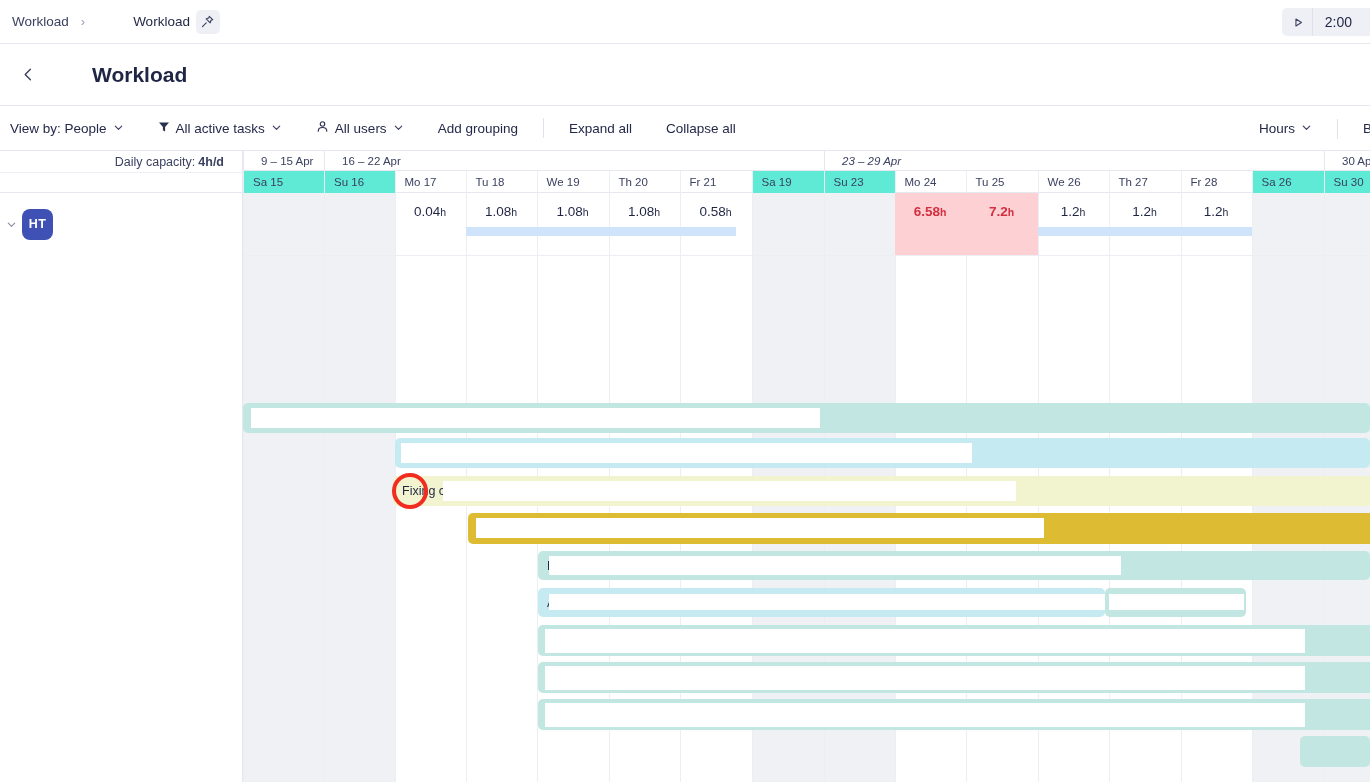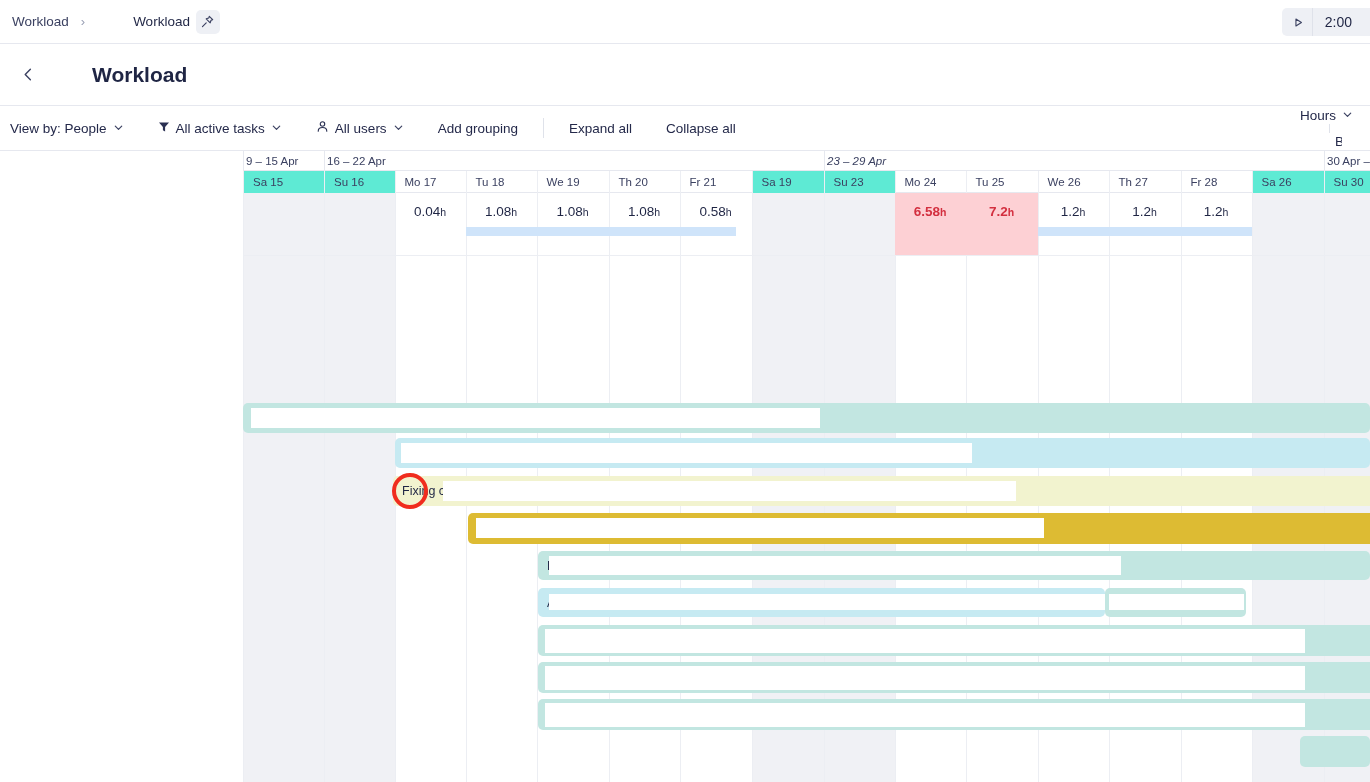--- a/index.html
+++ b/index.html
@@ -65,21 +65,21 @@
   }
   .tb-item {
     display: flex; align-items: center; gap: 6px;
     padding: 0 17px; height: 45px; white-space: nowrap;
   }
   .tb-item:first-child { padding-left: 10px; }
   .tb-divider { width: 1px; height: 20px; background: #dfe2ea; margin: 0 8px; }
   .chev { display: inline-block; }
   .toolbar-right {
     position: absolute; right: 0; top: 0; height: 45px;
-    display: flex; align-items: center; font-size: 13.5px; flex-direction: column;
+    display: flex; align-items: center; font-size: 13.5px;
   }
   .tb-right-cut { padding-right: 0; overflow: hidden; width: 24px; }
 
   
   .gridwrap {
     position: relative; width: 1370px; height: 631px; overflow: hidden;
     background: #fff;
   }
   .leftpane {
     position: absolute; left: 0; top: 0; width: 243px; height: 631px;
@@ -101,21 +101,21 @@
     color: #fff; font-size: 12.5px; font-weight: bold;
     display: flex; align-items: center; justify-content: center;
     letter-spacing: .3px;
   }
 
   
   .tl { position: absolute; left: 243px; top: 0; width: 1127px; height: 631px; }
   .wk-row { height: 20px; position: relative; border-bottom: 1px solid #e6e8ef; }
   .wk {
     position: absolute; top: 0; height: 20px; font-size: 11.5px; color: #3b4161;
-    padding-left: 2px; line-height: 20px; border-left: 1px solid #e6e8ef;
+    padding-left: 17px; line-height: 20px; border-left: 1px solid #e6e8ef;
     overflow: hidden; white-space: nowrap;
   }
   .day-row { height: 22px; position: relative; border-bottom: 1px solid #e6e8ef; }
   .day {
     position: absolute; top: 0; height: 22px; font-size: 11.5px; color: #3b4161;
     padding-left: 9px; line-height: 22px; border-left: 1px solid #eceef3;
     overflow: hidden; white-space: nowrap;
   }
   .day.wknd { background: #5eead4; }
 
@@ -374,15 +374,30 @@
         <div class="bar" style="left: 295px; top: 511px; width: 1127px; height: 31px; background: rgb(194, 230, 225);">
           <div class="redact" style="left: 7px; top: 4px; width: 760px; height: 24px;"></div>
         </div>
         <div class="bar" style="left: 295px; top: 548px; width: 1006px; height: 31px; background: rgb(194, 230, 225);">
           <div class="redact" style="left: 7px; top: 4px; width: 760px; height: 24px;"></div>
         </div>
         <div class="bar" style="left: 1057px; top: 585px; width: 70px; height: 31px; background: rgb(194, 230, 225);"></div>
       </div>
   </div>
 
+  <div class="leftpane">
+    <div class="cap-row">
+      <span>Daily capacity:</span>
+      <b>4h/d</b>
+    </div>
+    <div class="cap-spacer"></div>
+    <div class="person-row">
+      <span class="row-chev">
+        <svg width="11" height="11" viewBox="0 0 12 12" fill="none" stroke="#8b90a6" stroke-width="1.3" stroke-linecap="round" stroke-linejoin="round">
+            <path d="M2.5 4.5L6 8l3.5-3.5"></path>
+          </svg>
+      </span>
+      <span class="avatar">HT</span>
+    </div>
+  </div>
 
   <div class="ring" id="ring" style="left: 392px; top: 322px; width: 36px; height: 36px; border-color: rgb(240, 45, 30);"></div>
 </div>
 
 </body></html>

